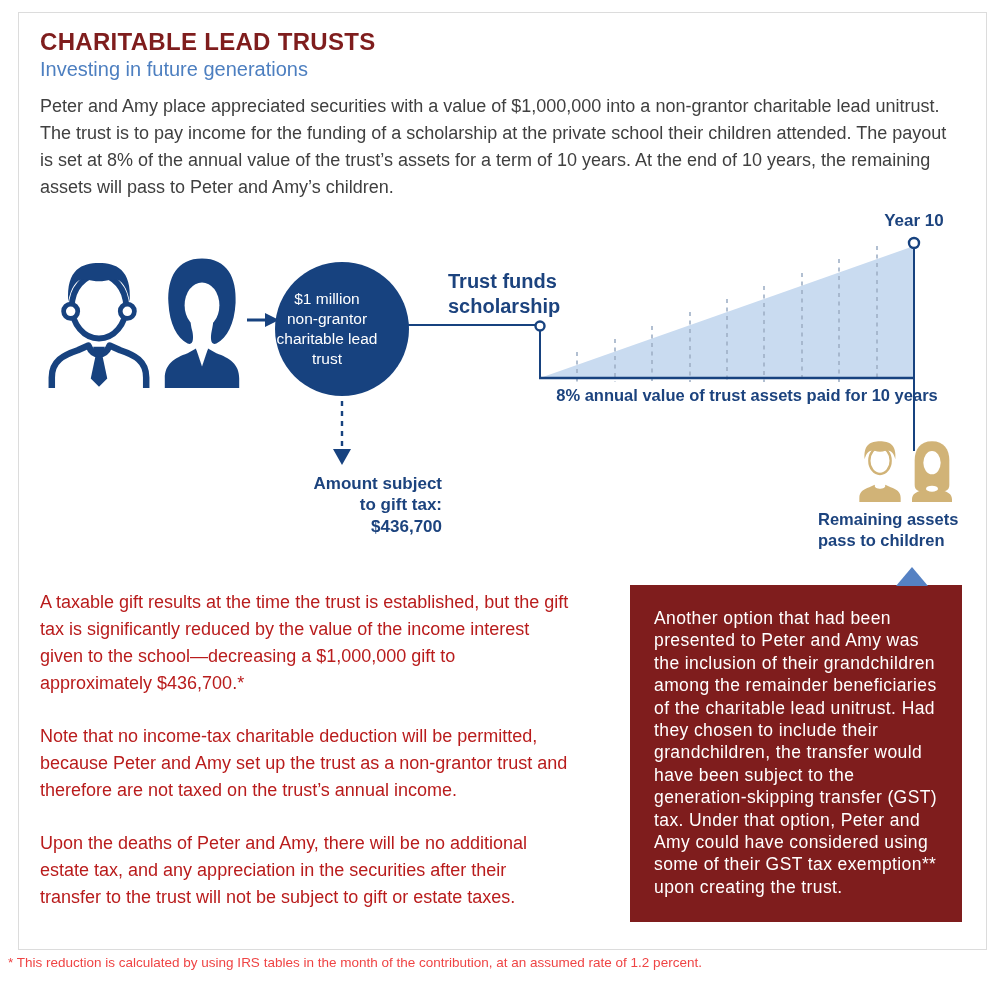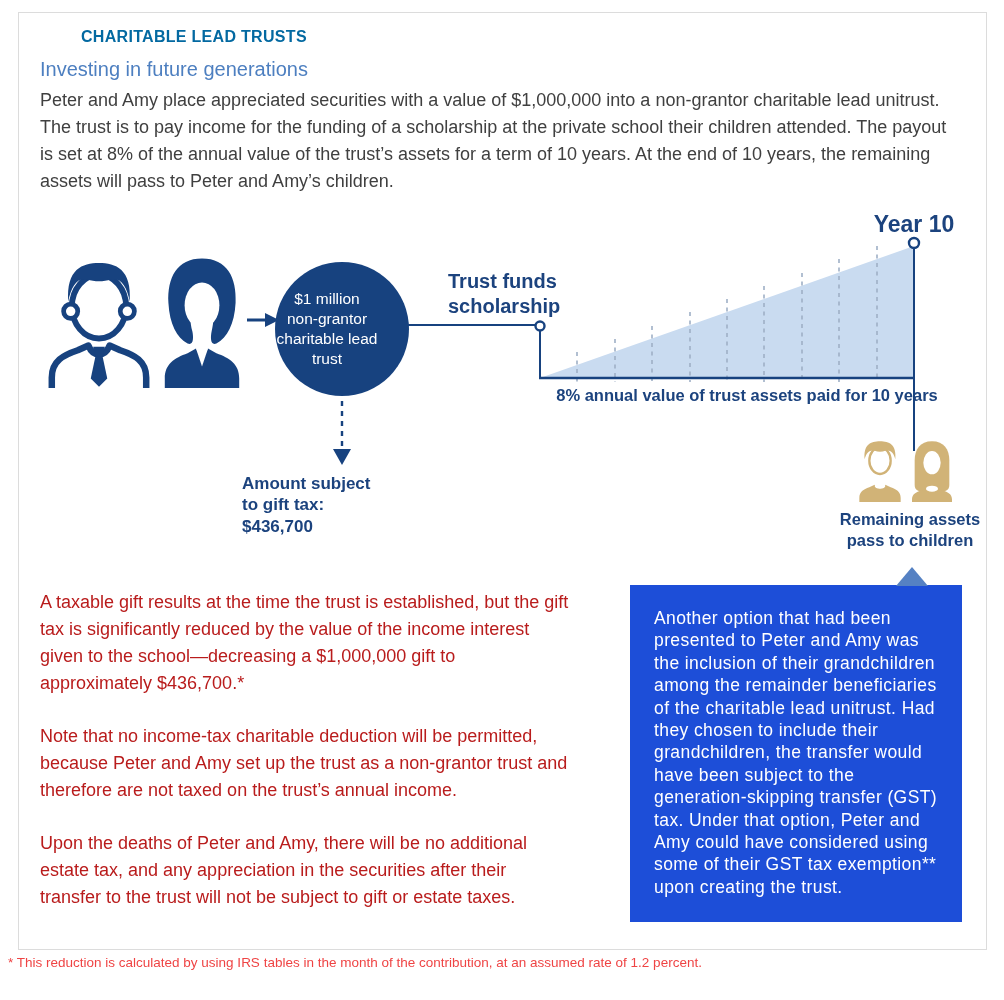--- a/index.html
+++ b/index.html
@@ -9,51 +9,50 @@
     font-family:"Liberation Sans", sans-serif;
     -webkit-font-smoothing:antialiased;
   }
   .abs{position:absolute;}
   .frame{
     left:18px;top:12px;width:967px;height:936px;
     border:1px solid #dcdcdc;background:#ffffff;
   }
   .title{
     left:40px;top:28px;
-    font-size:16px;font-weight:800;letter-spacing:.3px;
-    color:#0369a1;
-    margin-left:41px;
+    font-size:24px;font-weight:800;letter-spacing:.3px;
+    color:#7f1d1d;
   }
   .subtitle{
     left:40px;top:58px;
     font-size:20px;font-weight:500;
     color:#4d7fc0;
   }
   .intro{
-    left:40px;top:87px;width:920px;
+    left:40px;top:93px;width:920px;
     font-size:18px;line-height:1.5;color:#404040;
   }
   svg.diagram{left:0;top:205px;}
   .circle-label{
     left:261px;top:263px;width:132px;height:132px;
     display:flex;align-items:center;justify-content:center;text-align:center;
     color:#ffffff;font-size:15.5px;line-height:1.28;font-weight:500;
     white-space:pre-line;
   }
   .navy-label{
     color:#1c437e;font-weight:700;white-space:pre-line;text-align:center;
   }
   .scholarship-label{left:448px;top:269px;width:140px;font-size:20px;line-height:1.25;text-align:left;}
-  .year10-label{left:864px;top:211px;width:100px;font-size:23px;text-align:center;}
+  .year10-label{left:864px;top:211px;width:100px;font-size:17px;text-align:center;}
   .payout-label{left:552px;top:386px;width:390px;font-size:16.5px;}
-  .gifttax-label{left:242px;top:473px;width:200px;font-size:17px;line-height:1.25;text-align:left;}
-  .remaining-label{left:818px;top:509px;width:184px;font-size:16.5px;line-height:1.25;text-align:center;}
+  .gifttax-label{left:242px;top:473px;width:200px;font-size:17px;line-height:1.25;text-align:right;}
+  .remaining-label{left:818px;top:509px;width:184px;font-size:16.5px;line-height:1.25;text-align:left;}
   .callout{
     left:630px;top:585px;width:332px;height:337px;box-sizing:border-box;
-    background:#1d4ed8;padding:22px 22px 20px 24px;
+    background:#7f1d1d;padding:22px 22px 20px 24px;
   }
   .callout::before{
     content:"";position:absolute;top:-18px;left:266px;
     border-left:16px solid transparent;border-right:16px solid transparent;
     border-bottom:19px solid #5581c3;
   }
   .callout-text{
     color:#ffffff;font-size:17.5px;line-height:1.28;
     letter-spacing:.4px;
   }

